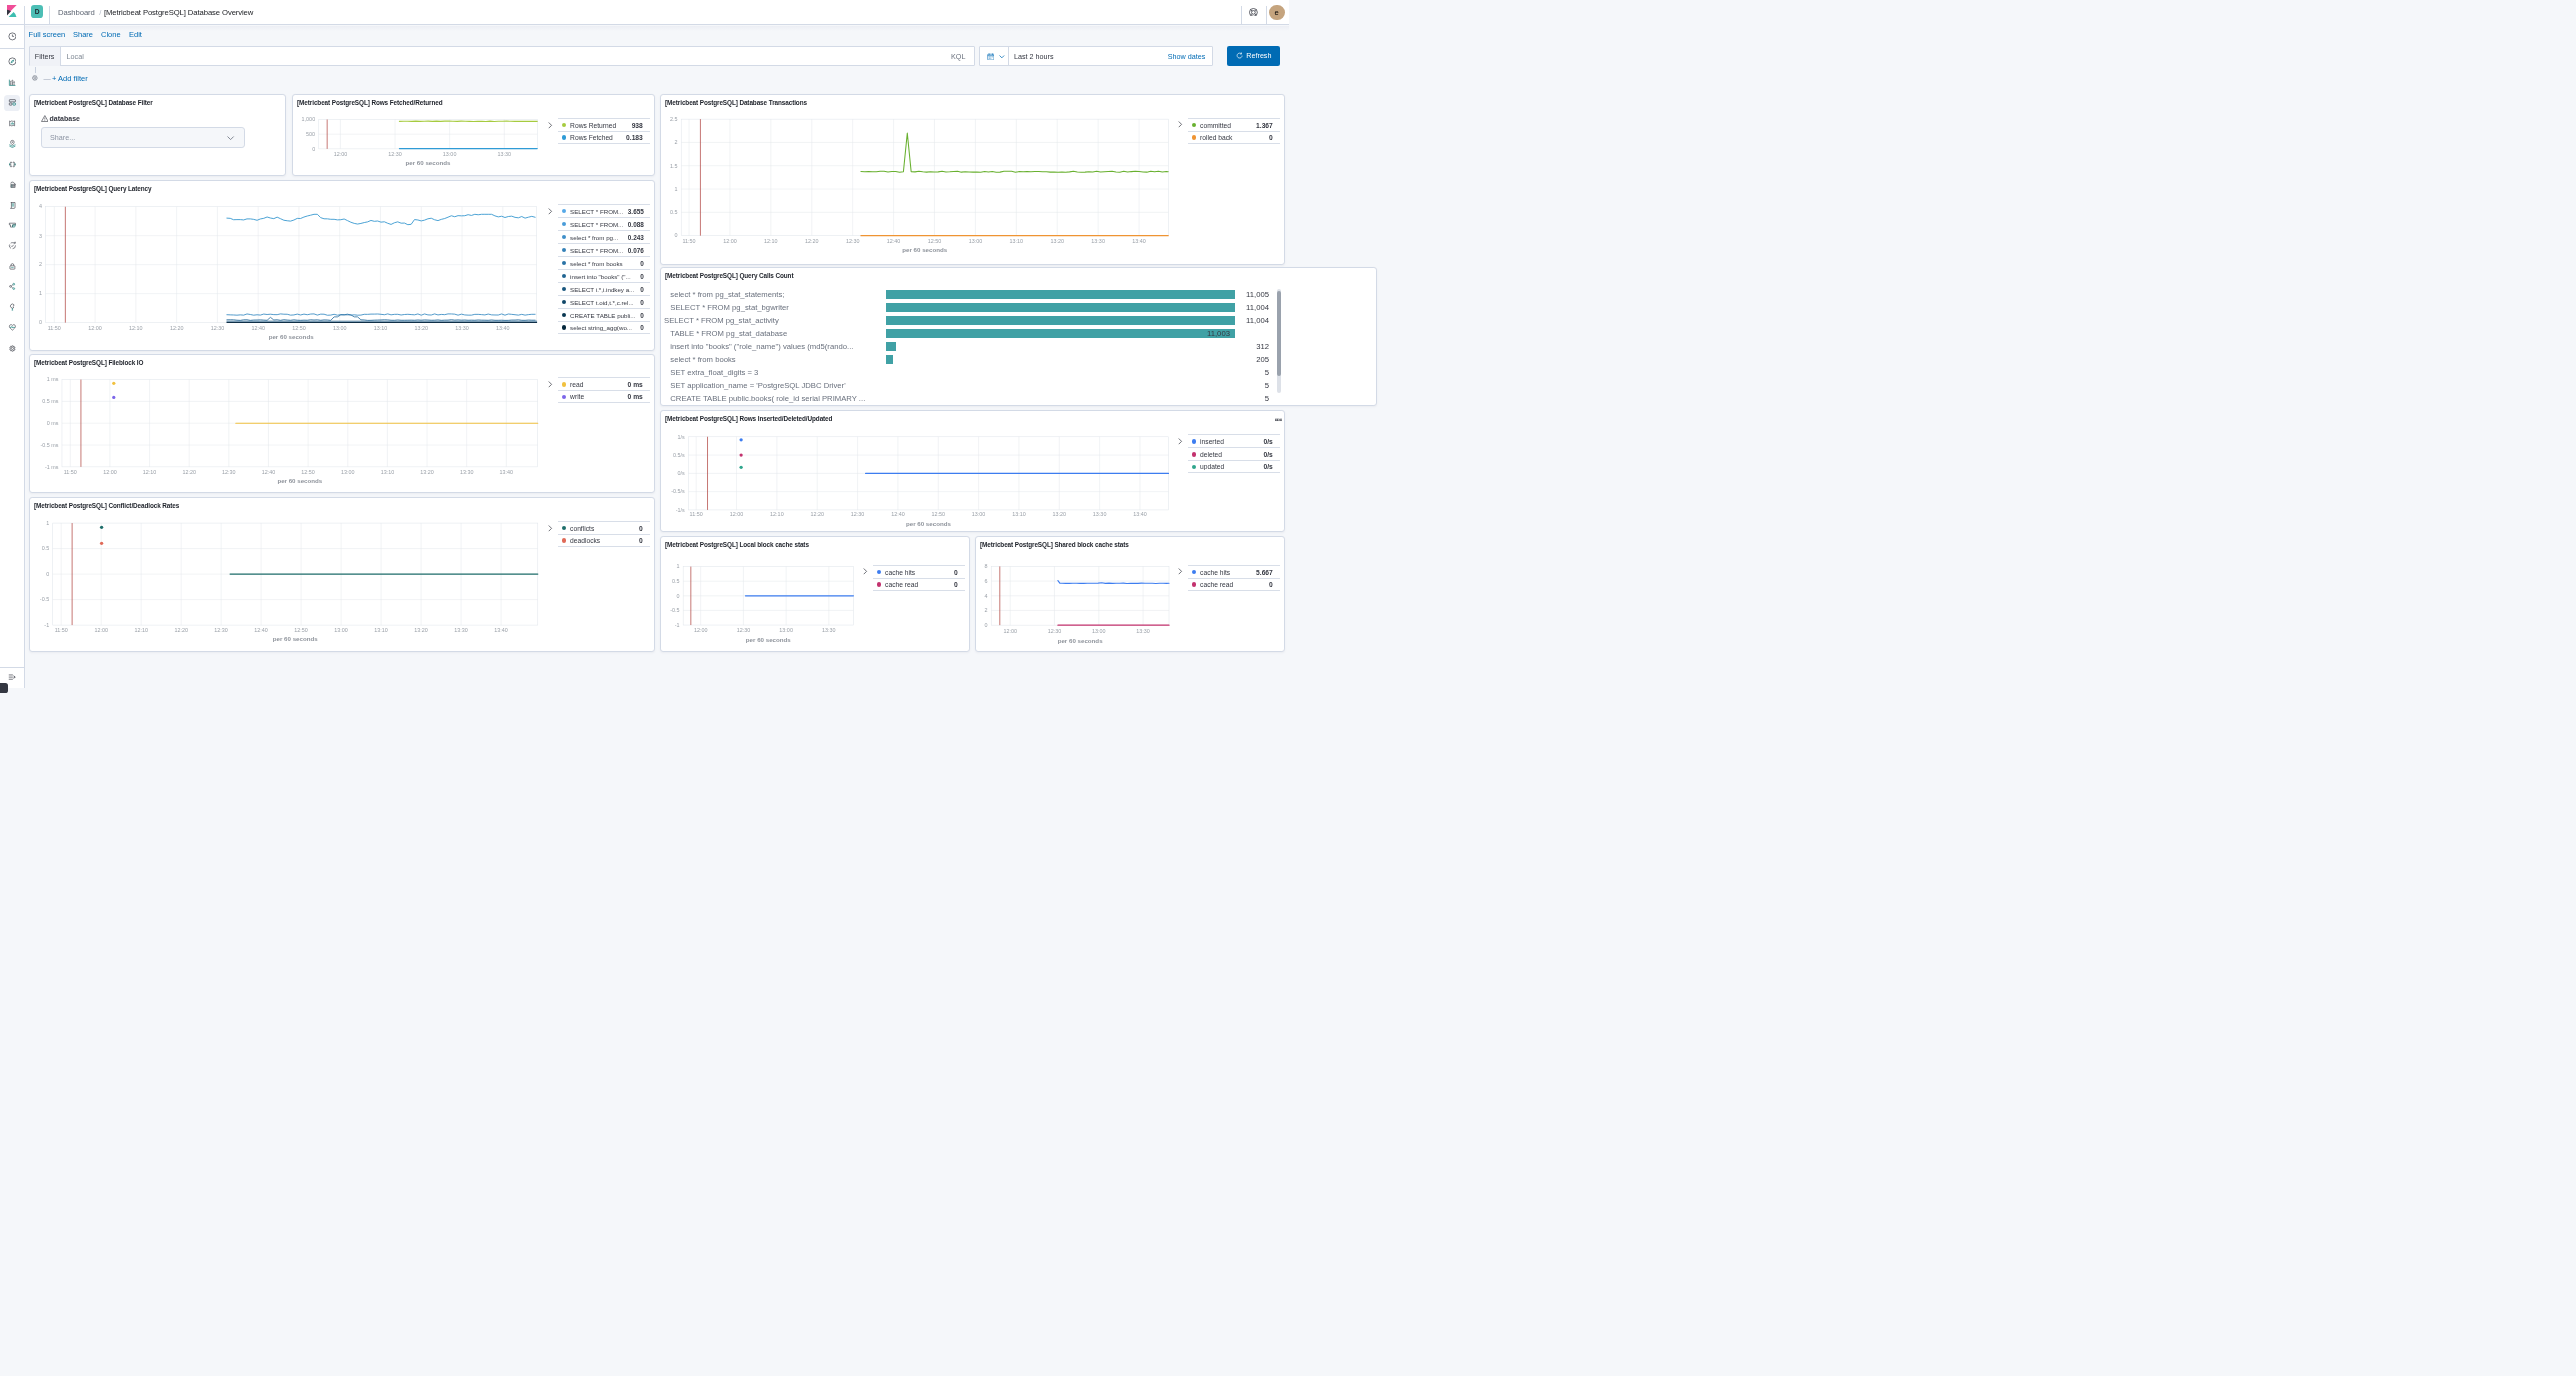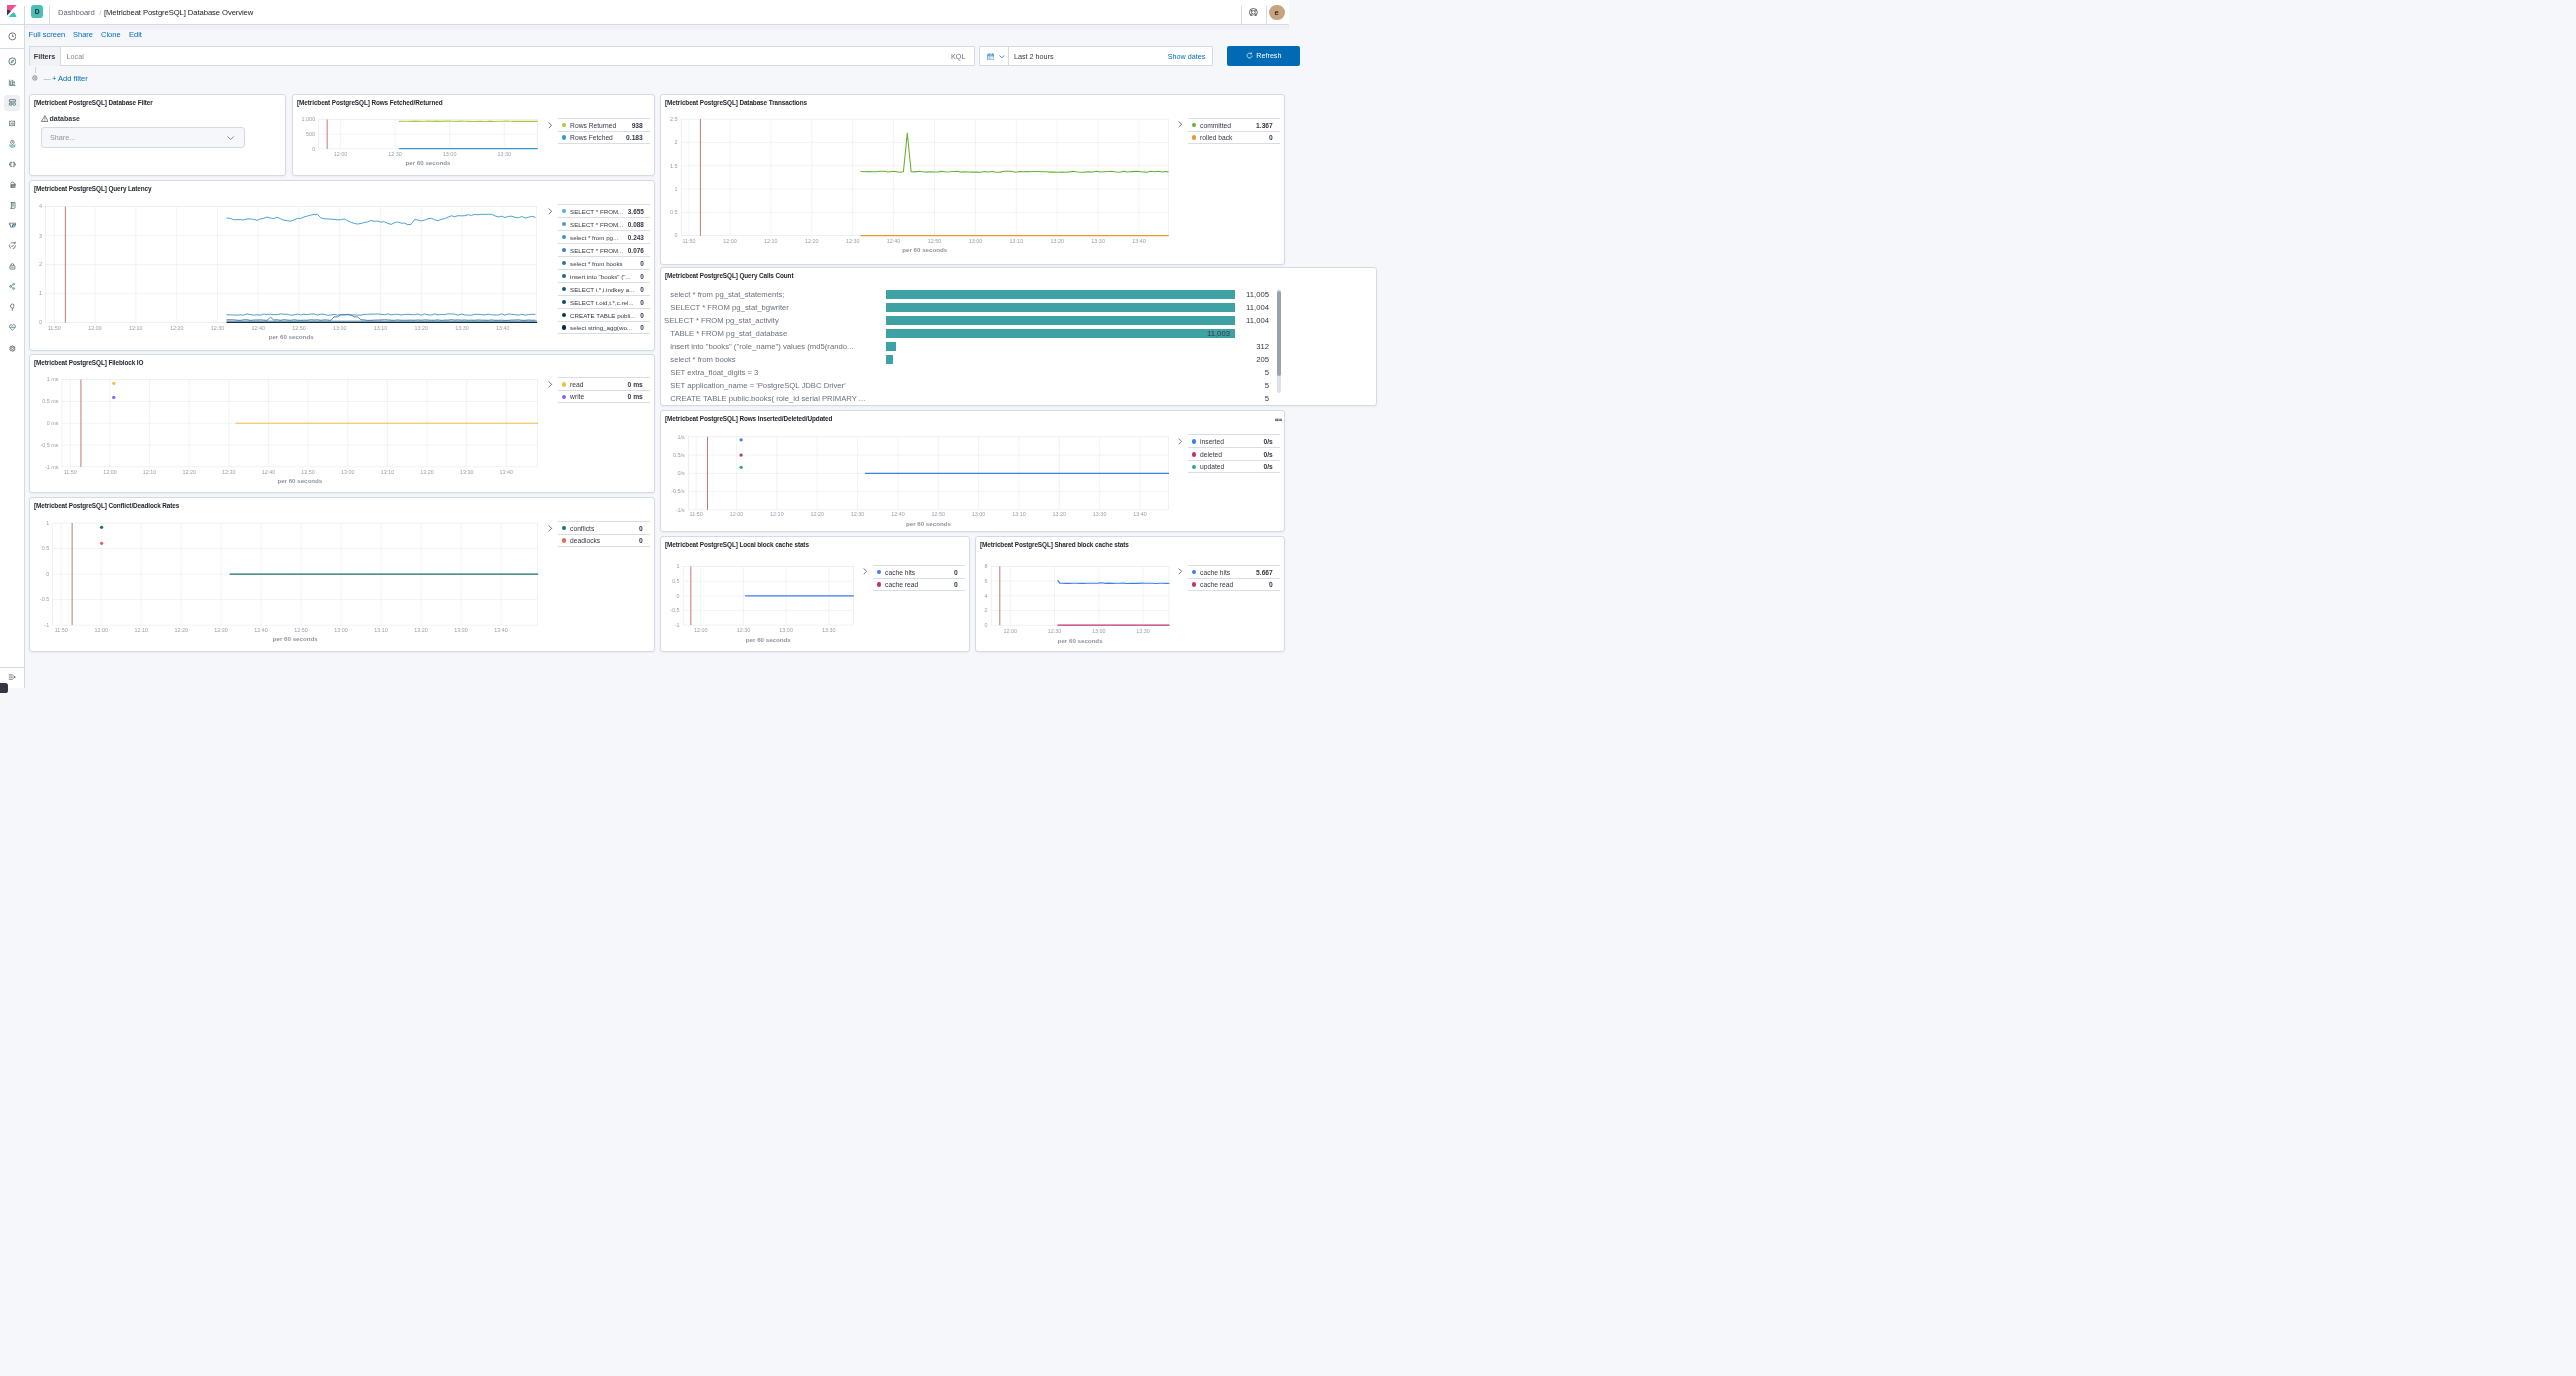--- a/index.html
+++ b/index.html
@@ -124,38 +124,38 @@
     </svg>
 <div style="position:absolute;left:-4.1px;top:658px;width:12px;height:10.3px;border-radius:2.6px;background:#343741"></div>
 </div>
 <div style="position:absolute;left:25px;top:26px;width:1264px;height:4.6px;background:linear-gradient(to bottom,#eceef4,rgba(245,247,250,0));z-index:3"></div>
 <div style="position:absolute;left:25px;top:25px;width:1264px;height:64px">
 <div style="font-size:7.5px;color:#006bb4;position:absolute;top:4.6px;left:3.6px">Full screen</div>
 <div style="font-size:7.5px;color:#006bb4;position:absolute;top:4.6px;left:48px">Share</div>
 <div style="font-size:7.5px;color:#006bb4;position:absolute;top:4.6px;left:76px">Clone</div>
 <div style="font-size:7.5px;color:#006bb4;position:absolute;top:4.6px;left:104px">Edit</div>
 <div style="position:absolute;left:3.6px;top:20.6px;width:946px;height:20.6px;border:0.5px solid #d3dae6;border-radius:1px;background:#fff">
-<div style="position:absolute;left:0;top:0;width:31px;height:19.6px;border-right:0.5px solid #d3dae6;background:#f0f2f7;display:flex;align-items:center;justify-content:center;font-size:7.2px;font-weight:bold;color:#343741">Filters</div>
+<div style="position:absolute;left:0;top:0;width:31px;height:19.6px;border-right:0.5px solid #d3dae6;background:#f0f2f7;display:flex;align-items:center;justify-content:center;font-size:7.2px;font-weight:normal;color:#343741">Filters</div>
 <div style="position:absolute;left:37px;top:5.2px;font-size:7.2px;color:#7e8793">Local</div>
 <div style="position:absolute;right:8.2px;top:5.2px;font-size:7.2px;color:#69707d">KQL</div>
 </div>
 <div style="position:absolute;left:954px;top:20.6px;width:234px;height:20.6px;border:0.5px solid #d3dae6;border-radius:1px;background:#fff">
 <svg width="7.7" height="7.7" viewBox="0 0 16 16" style="position:absolute;left:6.7px;top:6.2px">
         <rect x="1.5" y="2.5" width="13" height="12" rx="1" fill="none" stroke="#006bb4" stroke-width="1.3"></rect>
         <path d="M1.5 5.5 h13 M4.5 1 v3 M11.5 1 v3" stroke="#006bb4" stroke-width="1.3"></path>
         <path d="M4 8 h2 M7 8 h2 M10 8 h2 M4 11 h2 M7 11 h2" stroke="#006bb4" stroke-width="1.2"></path>
       </svg>
 <svg width="5.7" height="3.6" viewBox="0 0 11 7" style="position:absolute;left:19px;top:8.8px">
         <path d="M1 1 L5.5 5.5 L10 1" fill="none" stroke="#006bb4" stroke-width="1.5"></path>
       </svg>
 <div style="position:absolute;left:28px;top:0;width:0.5px;height:19.6px;background:#d3dae6"></div>
 <div style="position:absolute;left:34px;top:5.4px;font-size:7.2px;color:#343741">Last 2 hours</div>
 <div style="position:absolute;right:6.7px;top:5.4px;font-size:7.2px;color:#006bb4">Show dates</div>
 </div>
-<div style="position:absolute;left:1202px;top:20.6px;width:73px;height:20.6px;border-radius:2.1px;background:#006bb4;color:#fff;font-size:7.2px;display:flex;align-items:center;justify-content:center"><svg width="7.2" height="7.2" viewBox="0 0 16 16" style="margin-right:3.6px">
+<div style="position:absolute;left:1202px;top:20.6px;width:53px;height:20.6px;border-radius:2.1px;background:#006bb4;color:#fff;font-size:7.2px;display:flex;align-items:center;justify-content:center"><svg width="7.2" height="7.2" viewBox="0 0 16 16" style="margin-right:3.6px">
         <path d="M13.5 8 a5.5 5.5 0 1 1 -1.6 -3.9" fill="none" stroke="#fff" stroke-width="1.5"></path>
         <path d="M12.2 1.2 L12.2 4.4 L9 4.4" fill="none" stroke="#fff" stroke-width="1.5"></path>
       </svg>Refresh</div>
 <div style="position:absolute;left:9.8px;top:42px;width:0.5px;height:5.7px;background:#c9d1de"></div>
 <svg width="7.7" height="7.7" viewBox="0 0 16 16" style="position:absolute;left:6.2px;top:49px">
       <circle cx="8" cy="8" r="2" fill="none" stroke="#69707d" stroke-width="1.2"></circle>
       <path d="M8 2.8 l1 1.7 2 -0.6 0.1 2 1.9 0.7 -1.2 1.6 1.2 1.6 -1.9 0.7 -0.1 2 -2 -0.6 -1 1.7 -1 -1.7 -2 0.6 -0.1 -2 -1.9 -0.7 1.2 -1.6 -1.2 -1.6 1.9 -0.7 0.1 -2 2 0.6 Z" fill="none" stroke="#69707d" stroke-width="1.2"></path>
     </svg>
 <div style="position:absolute;left:18.5px;top:49px;font-size:7.2px;color:#98a2b3">—</div>
 <div style="position:absolute;left:27px;top:49px;font-size:7.5px;color:#006bb4">+ Add filter</div>

